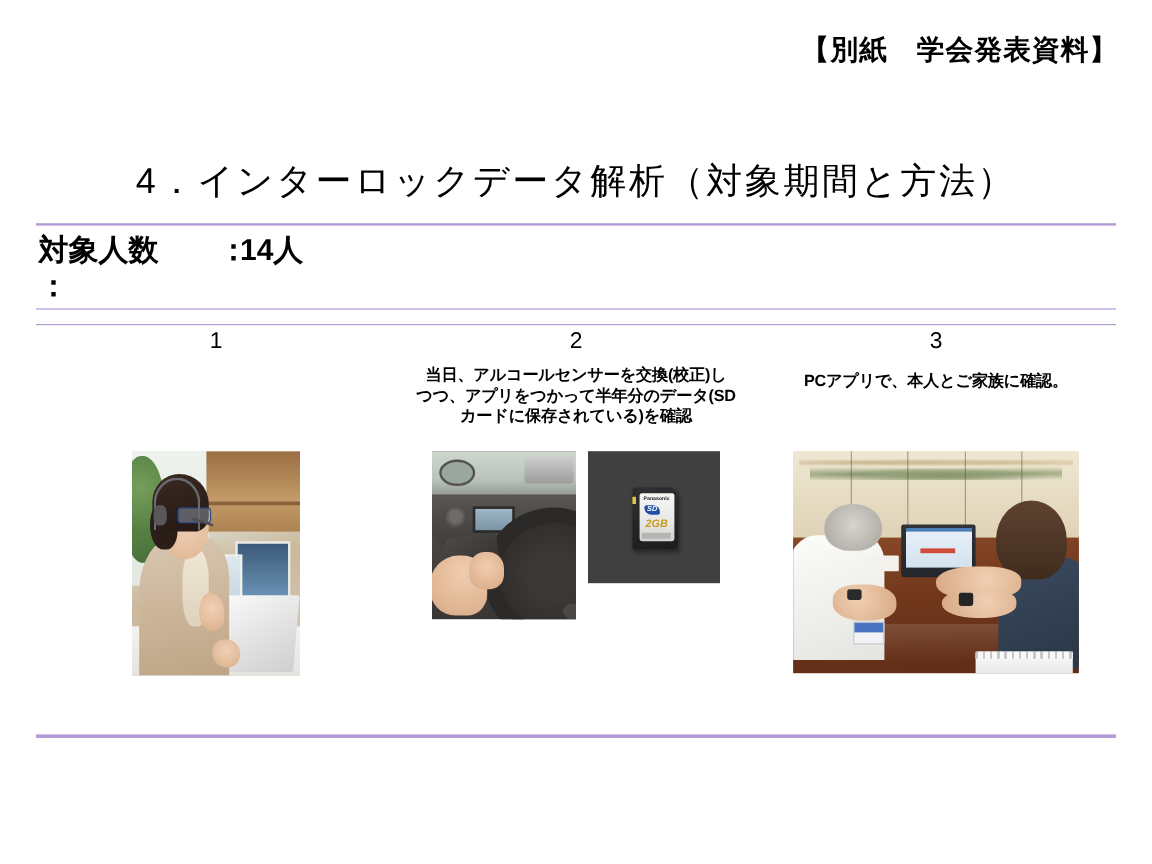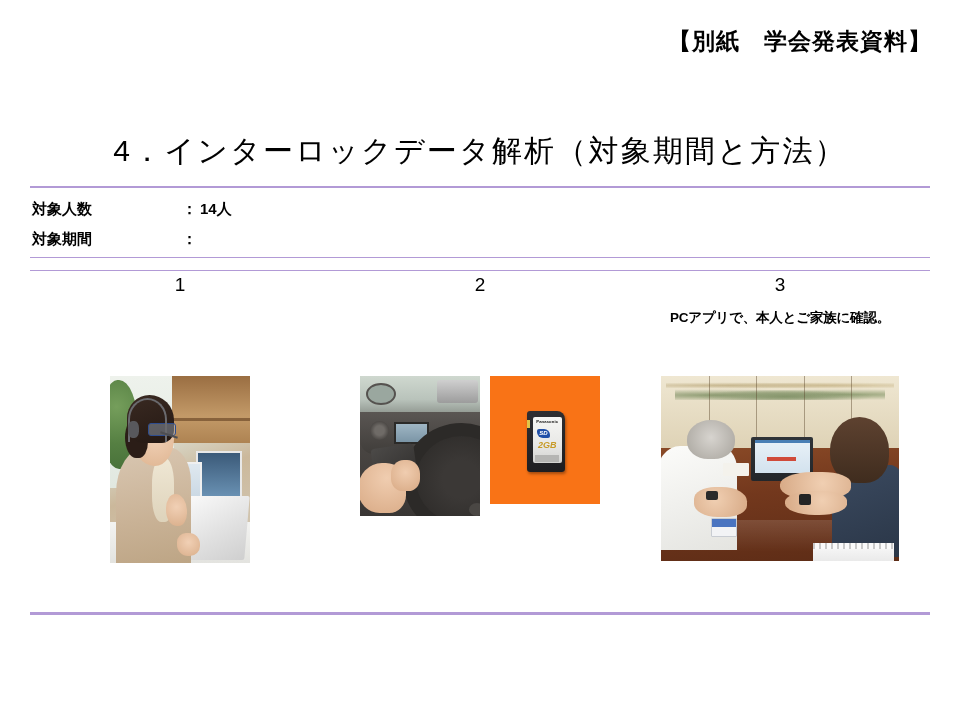--- a/index.html
+++ b/index.html
@@ -55,21 +55,21 @@
   
   .info-block {
     position: absolute;
     top: 194px;
     left: 32px;
     width: 880px;
   }
   .info-row {
     display: flex;
     align-items: center;
-    font-size: 15px;
+    font-size: 25px;
     font-weight: bold;
     line-height: 30px;
     white-space: nowrap;
   }
   .info-label { width: 150px; display: inline-block; }
   .info-colon { width: 18px; display: inline-block; }
   .info-value { display: inline-block; }
 
   
   .steps {
@@ -282,22 +282,22 @@
   }
   .pc-hand2 {
     position:absolute; left:26%; bottom:18%; width:24%; height:22%;
     background: radial-gradient(circle at 50% 40%, #f0cdb0 0%, #d8a984 100%);
     border-radius: 45% 45% 40% 40%;
   }
 
   
   .photo-sd {
     width: 110px;
-    height: 128px;
-    background: #f97316;
+    height: 110px;
+    background: #404040;
     margin-left: 10px;
   }
   .sd-card {
     position: absolute;
     left: 34%; top: 27%;
     width: 34%; height: 48%;
     background: linear-gradient(170deg,#2f2f33 0%,#1d1d20 100%);
     border-radius: 3px 8px 3px 3px;
     box-shadow: 1px 2px 3px rgba(0,0,0,.35);
   }
@@ -459,21 +459,20 @@
 <div class="rule rule-steps"></div>
 <div class="rule rule-bottom"></div>
 
 <div class="info-block">
   <div class="info-row">
     <span class="info-label">対象人数</span>
     <span class="info-colon">：</span>
     <span class="info-value">14人</span>
   </div>
   <div class="info-row">
-    <span class="info-label">対象期間</span>
     <span class="info-colon">：</span>
   </div>
 </div>
 
 <div class="steps">
 
   <div class="step-col step-col-1">
     <div class="step-number">1</div>
 
     <div class="photo-area">
@@ -495,20 +494,21 @@
         <div class="po-earcup"></div>
         <div class="po-mic"></div>
         <div class="po-hand"></div>
         <div class="po-hand2"></div>
       </div>
     </div>
   </div>
 
   <div class="step-col step-col-2">
     <div class="step-number">2</div>
+    <div class="step-desc">当日、アルコールセンサーを交換(校正)し<br>つつ、アプリをつかって半年分のデータ(SD<br>カードに保存されている)を確認</div>
 
     <div class="photo-area">
       <div class="photo photo-car">
         <div class="pc-windshield"></div>
         <div class="pc-outcar"></div>
         <div class="pc-mirror"></div>
         <div class="pc-dash"></div>
         <div class="pc-vent1"></div>
         <div class="pc-vent2"></div>
         <div class="pc-screen"></div>

